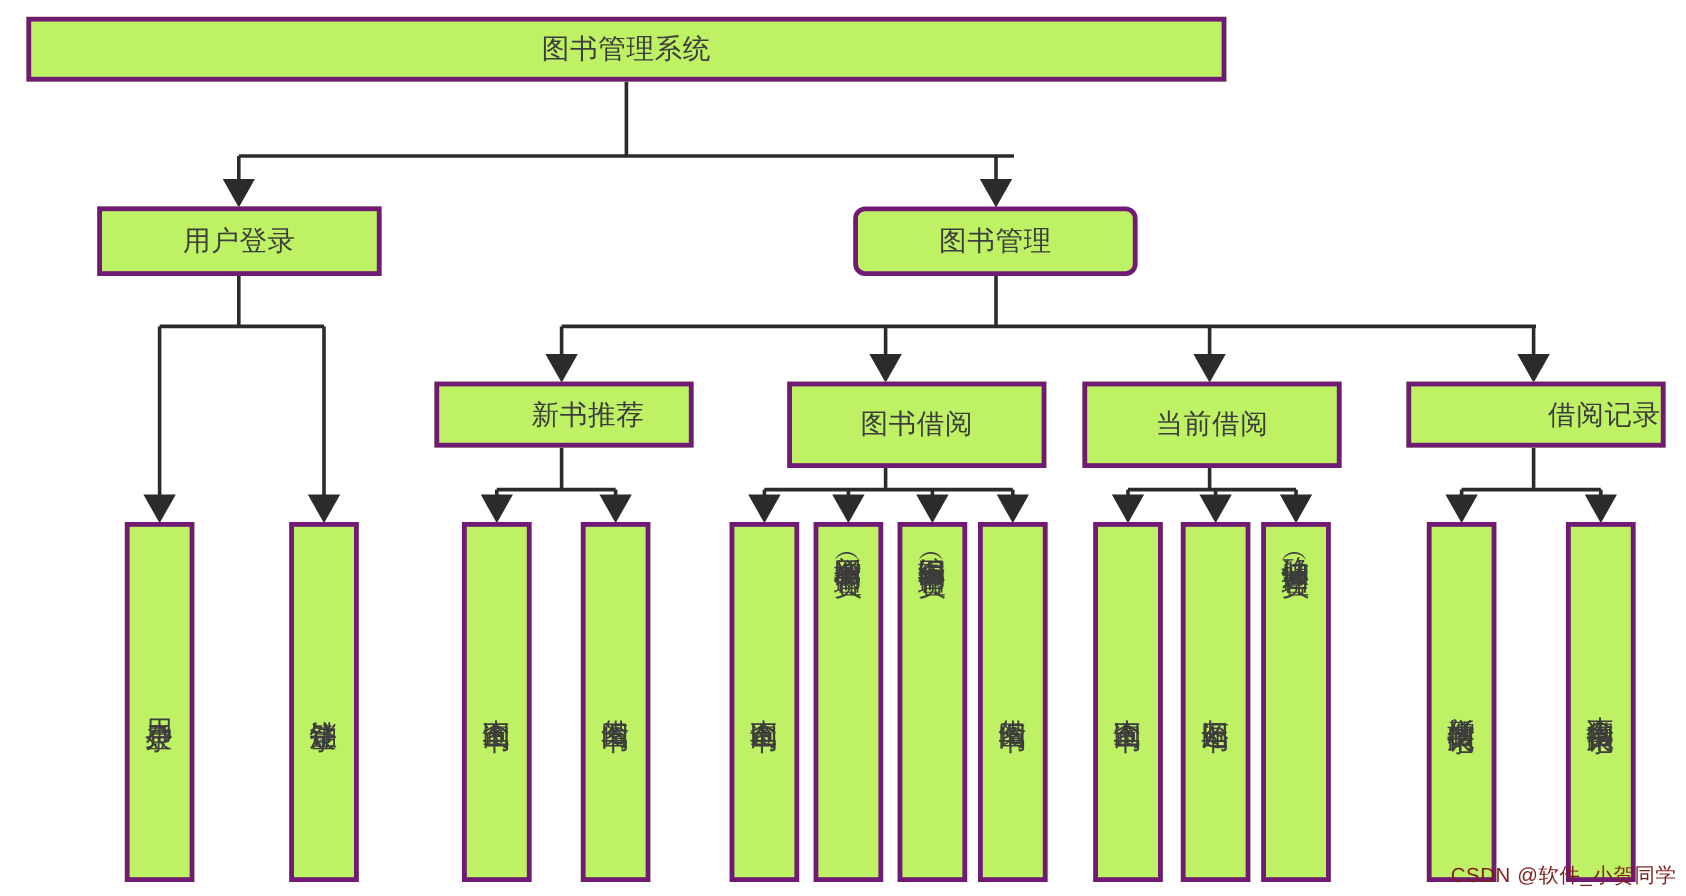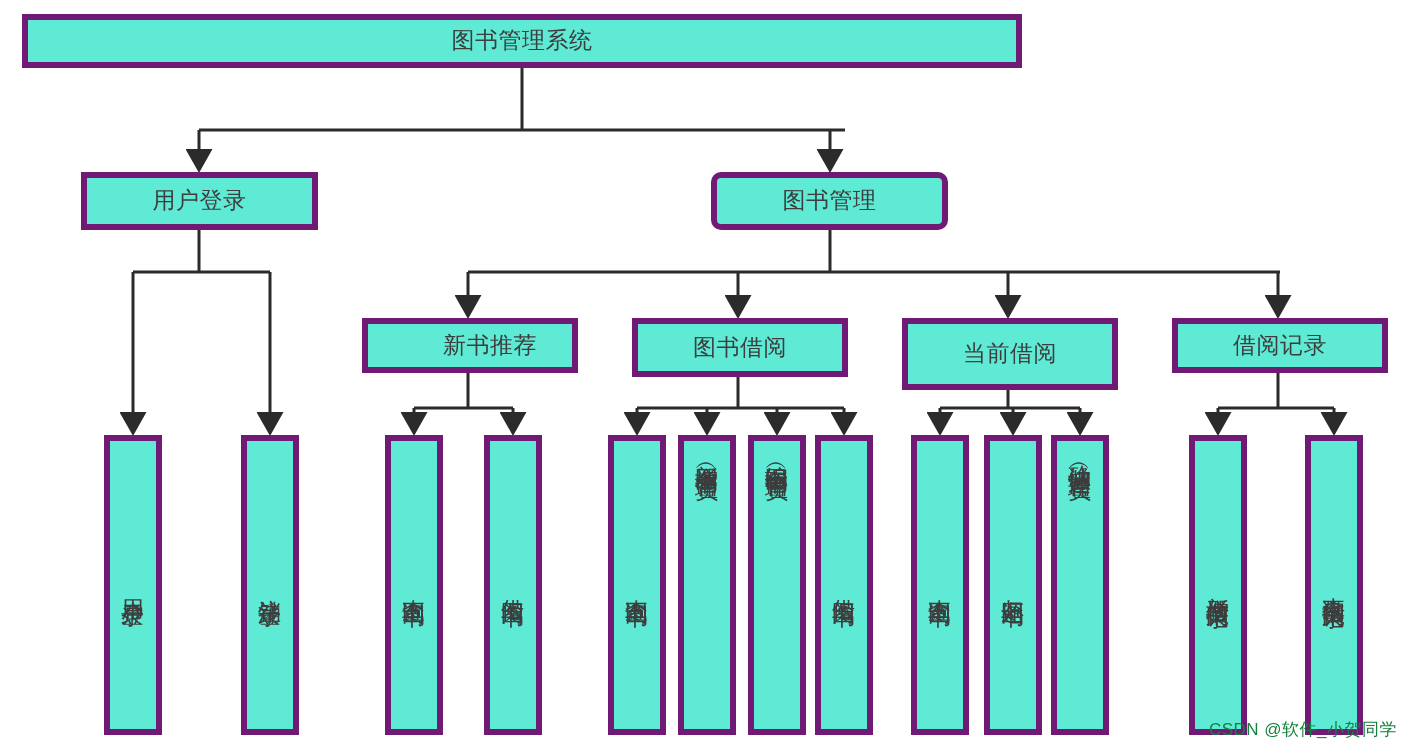--- a/index.html
+++ b/index.html
@@ -17,22 +17,22 @@
   #diagram-root {
     position: absolute;
     left: 0;
     top: 0;
     width: 1405px;
     height: 747px;
   }
   .node-box {
     position: absolute;
     box-sizing: border-box;
-    border: 6px solid #701a75;
-    background: #5eead4;
+    border: 4px solid #701a75;
+    background: #bef264;
     display: flex;
     align-items: center;
     justify-content: center;
   }
   .node-label {
     color: #3d3d3d;
     font-size: 23px;
     line-height: 1.18;
     letter-spacing: 0.5px;
     white-space: nowrap;
@@ -59,21 +59,21 @@
     top: 0;
     width: 1405px;
     height: 747px;
     pointer-events: none;
   }
   #watermark {
     position: absolute;
     right: 8px;
     bottom: 6px;
     font-size: 17px;
-    color: #15803d;
+    color: #7f1d1d;
     letter-spacing: 0.5px;
     white-space: nowrap;
   }
 </style>
 </head>
 <body>
 
 <div id="diagram-root">
 
   <svg id="connector-layer" viewBox="0 0 1405 747" width="1405" height="747" xmlns="http://www.w3.org/2000/svg">
@@ -133,27 +133,27 @@
   <div class="node-box" style="left: 81px; top: 172px; width: 237px; height: 58px;">
     <span class="node-label">用户登录</span>
   </div>
   <div class="node-box" style="left: 711px; top: 172px; width: 237px; height: 58px; border-radius: 10px;">
     <span class="node-label">图书管理</span>
   </div>
 
   <div class="node-box" style="left: 362px; top: 318px; width: 216px; height: 55px; padding-left: 40px;">
     <span class="node-label">新书推荐</span>
   </div>
-  <div class="node-box" style="left: 632px; top: 318px; width: 216px; height: 59px;">
+  <div class="node-box" style="left: 656px; top: 318px; width: 216px; height: 72px;">
     <span class="node-label">图书借阅</span>
   </div>
   <div class="node-box" style="left: 902px; top: 318px; width: 216px; height: 72px;">
     <span class="node-label">当前借阅</span>
   </div>
-  <div class="node-box" style="left: 1172px; top: 318px; width: 216px; height: 55px;">
+  <div class="node-box" style="left: 1172px; top: 318px; width: 216px; height: 55px; justify-content: flex-end;">
     <span class="node-label">借阅记录</span>
   </div>
 
   <div class="node-box vertical" style="left: 104px; top: 435px; width: 58px; height: 300px;">
     <span class="node-label vertical">用户登录</span>
   </div>
   <div class="node-box vertical" style="left: 241px; top: 435px; width: 58px; height: 300px;">
     <span class="node-label vertical">注销登录</span>
   </div>
   <div class="node-box vertical" style="left: 385px; top: 435px; width: 58px; height: 300px;">

